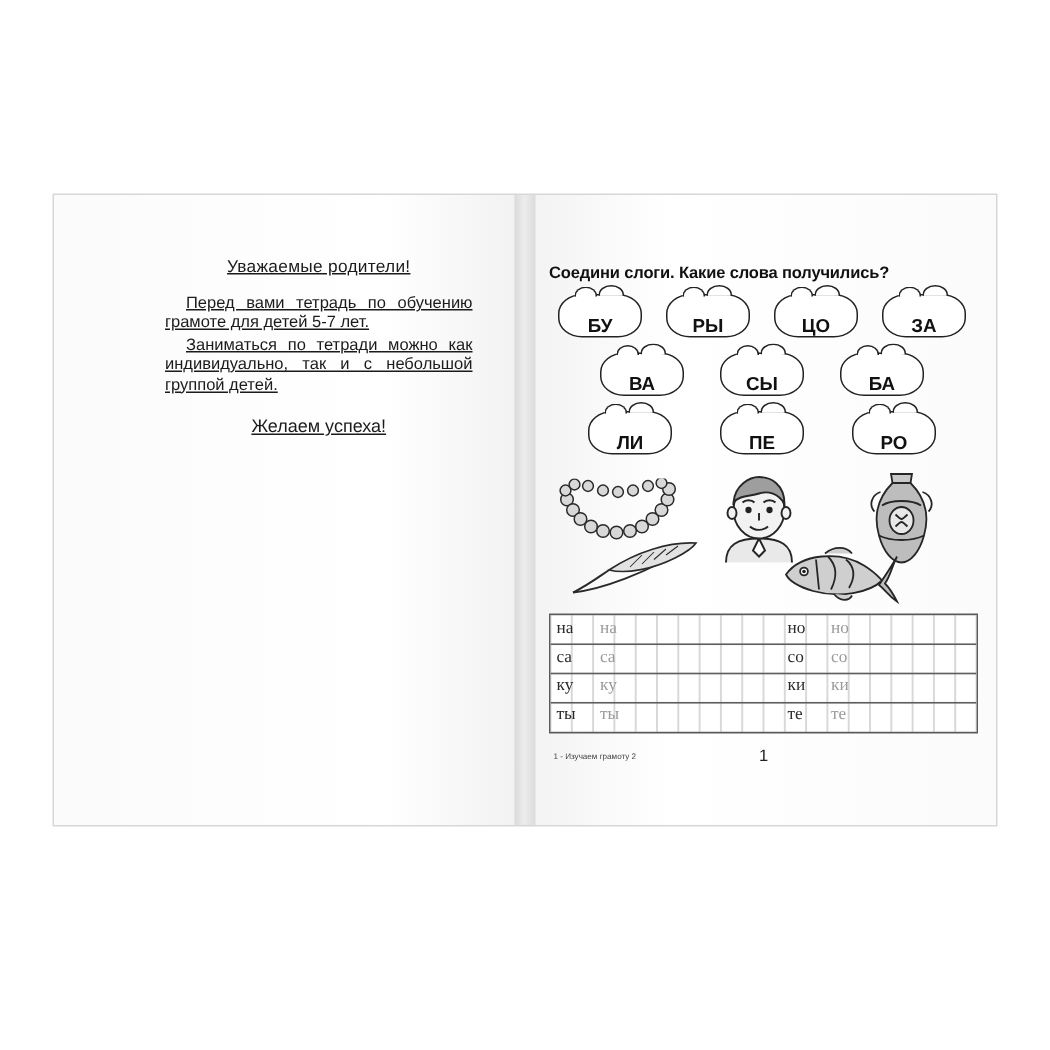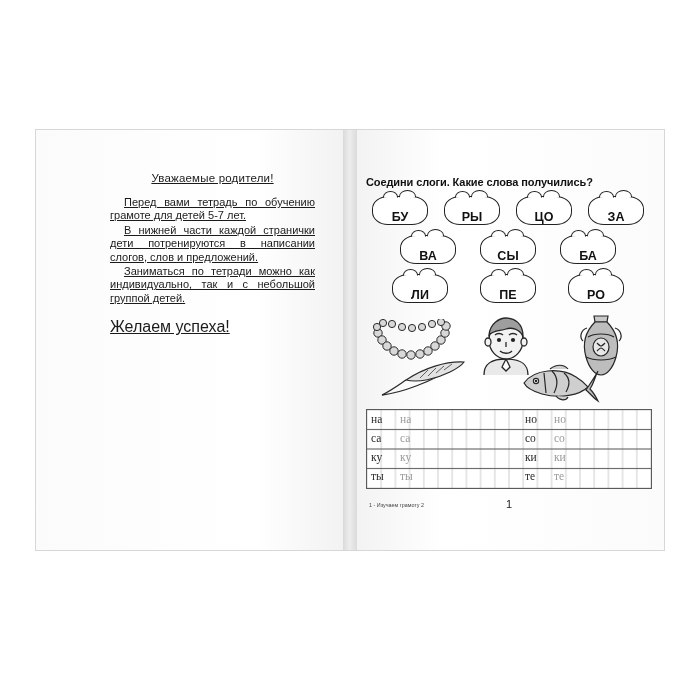--- a/index.html
+++ b/index.html
@@ -73,21 +73,22 @@
   }
   .para {
     font-size: 11px;
     line-height: 13.4px;
     text-align: justify;
     text-indent: 14px;
     margin: 0 0 1px 0;
     hyphens: manual;
   }
   .wish {
-    font-size: 16px;
+    text-align: center;
+    font-size: 12px;
     margin-top: 13px;
   }
 
   
   .right-inner {
     position: absolute;
     left: 16px;
     top: 14px;
     width: 284px;
   }
@@ -204,21 +205,20 @@
 <body>
 
 <div id="stage">
 
   <div class="book">
 
     <div class="page page-left">
       <div class="left-inner">
         <div class="addr">Уважаемые родители!</div>
         <p class="para">Перед вами тетрадь по обучению грамоте для детей 5-7 лет.</p>
-        <p class="para">В нижней части каждой странички дети потренируются в написании слогов, слов и предложений.</p>
         <p class="para">Заниматься по тетради можно как индивидуально, так и с небольшой группой детей.</p>
         <div class="wish">Желаем успеха!</div>
       </div>
     </div>
 
     <div class="page page-right">
 
       <div class="right-inner">
 
         <div class="task-title">Соедини слоги. Какие слова получились?</div>

